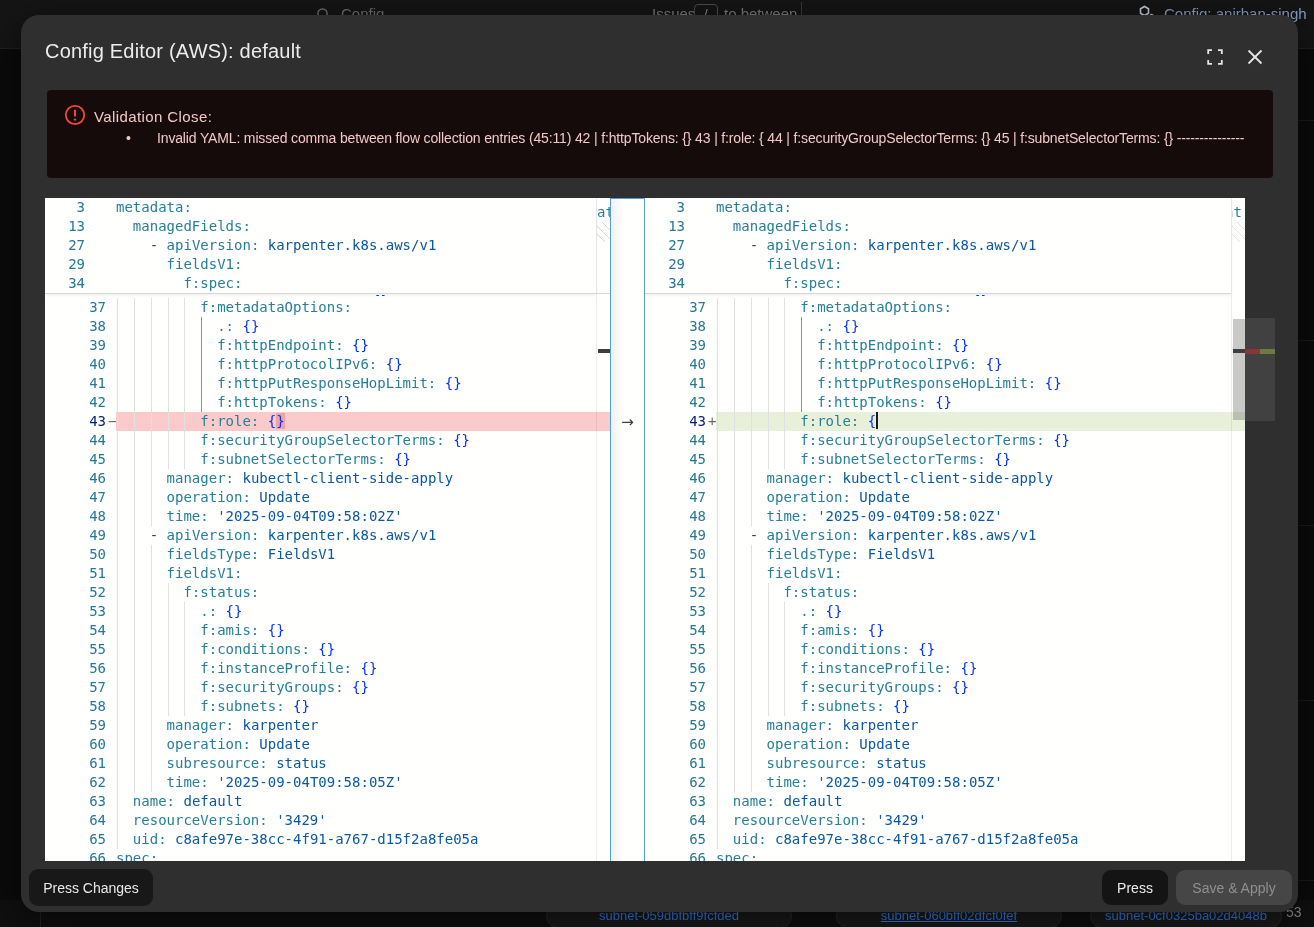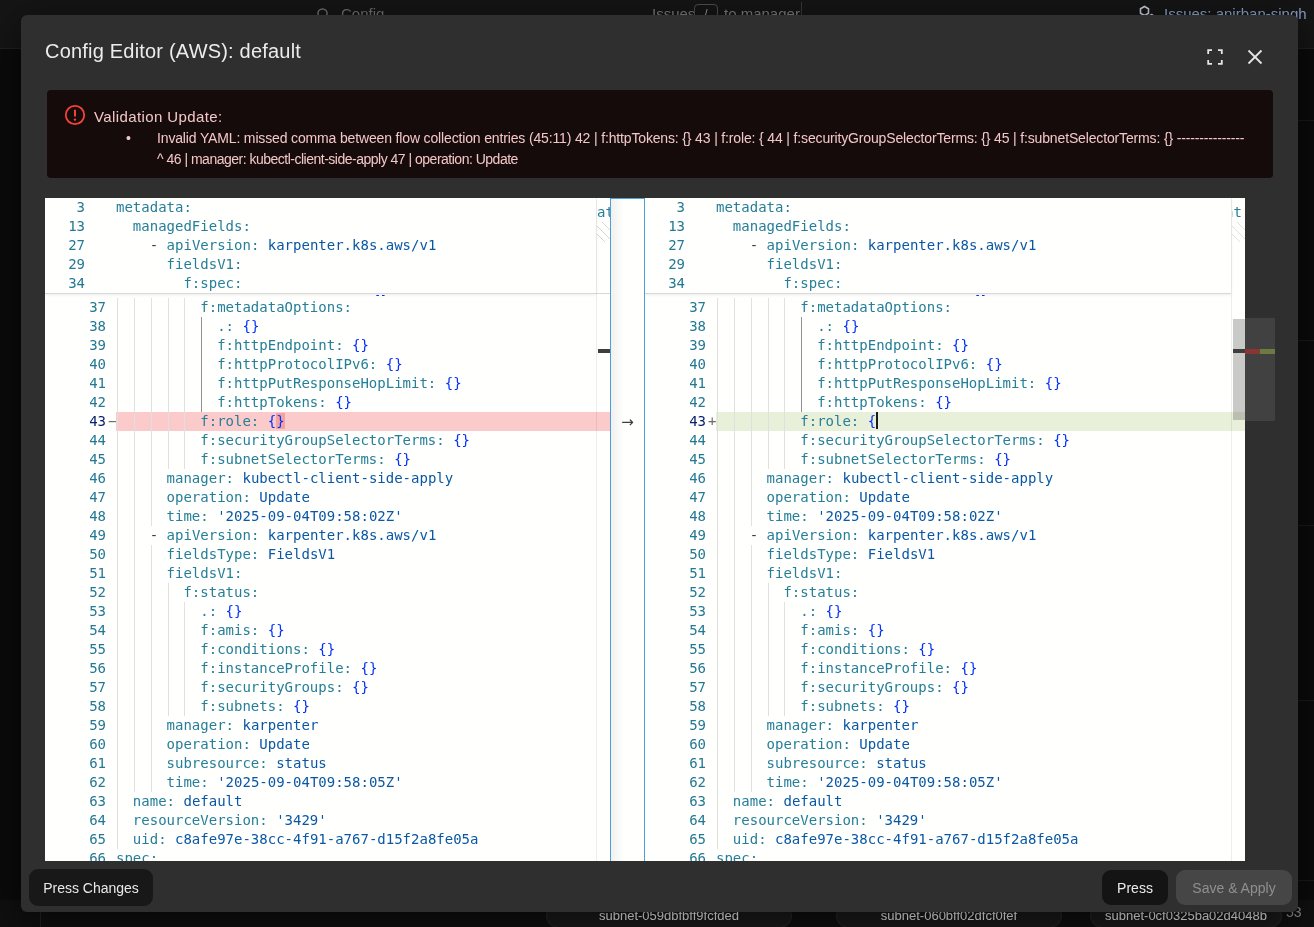--- a/index.html
+++ b/index.html
@@ -20,27 +20,27 @@
   .topbar-divider { position:absolute; left:801px; top:2px; width:1px; height:36px; background:#393939; }
   .cluster-icon { position:absolute; left:1137px; top:5px; }
   .cluster-label { position:absolute; left:1164px; top:5px; font-size:15px; color:#8aa1c8; white-space:nowrap; }
 
   .bg-rightcol { position:absolute; left:1298px; top:49px; width:16px; height:878px; background:#0b0b0b; }
   .bg-rightcol .rowline { position:absolute; left:0; width:16px; height:1px; background:#1b1b1b; }
 
   .bg-bottom { position:absolute; left:0; top:900px; width:1314px; height:27px; background:#101010; }
   .sidebar-line { position:absolute; left:40px; top:0; width:1px; height:27px; background:#232323; }
   .subnet-chip { position:absolute; top:4px; height:24px; background:#1c1c1c; border:1px solid #2b2b2b;
-    border-radius:12px; color:#ffffff; font-size:13px; line-height:22px; text-align:center;
+    border-radius:12px; color:#3b82f6; font-size:13px; line-height:22px; text-align:center;
     white-space:nowrap; overflow:hidden; }
   .row-count { position:absolute; left:1286px; top:4px; font-size:14px; color:#8f8f8f; }
 
   
   .modal { position:absolute; left:21px; top:15px; width:1277px; height:897px;
-    background:#2f2f2f; border-radius:6px; box-shadow:0 10px 40px rgba(0,0,0,.6); }
+    background:#2f2f2f; border-radius:18px; box-shadow:0 10px 40px rgba(0,0,0,.6); }
   .modal-title { position:absolute; left:24px; top:25px; font-size:20px; letter-spacing:.2px;
     color:#ececec; font-weight:400; }
   .icon-btn { position:absolute; top:24px; width:36px; height:36px; background:none; border:none;
     cursor:pointer; display:flex; align-items:center; justify-content:center; }
   .fullscreen-btn { left:1176px; }
   .close-btn { left:1216px; }
 
   
   .banner { position:absolute; left:26px; top:75px; width:1226px; height:88px;
     background:#160b0b; border-radius:4px; overflow:hidden; }
@@ -120,41 +120,41 @@
 <div id="stage">
 
   <div class="topbar">
     <svg class="search-icon" width="16" height="16" viewBox="0 0 16 16">
       <circle cx="6.5" cy="6.5" r="4.6" fill="none" stroke="#6f6f6f" stroke-width="1.5"></circle>
       <line x1="10.2" y1="10.2" x2="14" y2="14" stroke="#6f6f6f" stroke-width="1.5"></line>
     </svg>
     <span class="search-placeholder">Config</span>
     <span class="press-label">Issues</span>
     <span class="slash-keycap">/</span>
-    <span class="tosearch-label">to manager</span>
+    <span class="tosearch-label">to between</span>
     <span class="topbar-divider"></span>
     <svg class="cluster-icon" width="22" height="18" viewBox="0 0 22 18">
       <path d="M7.5 1.5 L11.5 3.8 L11.5 8.2 L7.5 10.5 L3.5 8.2 L3.5 3.8 Z" fill="none" stroke="#c6ccd8" stroke-width="1.6"></path>
       <path d="M14.5 9.5 L17.2 11.1 L17.2 14.1 L14.5 15.7 L11.8 14.1 L11.8 11.1 Z" fill="none" stroke="#c6ccd8" stroke-width="1.5"></path>
     </svg>
-    <span class="cluster-label">Issues: anirban-singh</span>
+    <span class="cluster-label">Config: anirban-singh</span>
   </div>
 
   <div class="bg-rightcol">
       <div class="rowline" style="top: 71px;"></div>
       <div class="rowline" style="top: 291px;"></div>
       <div class="rowline" style="top: 476px;"></div>
       <div class="rowline" style="top: 651px;"></div>
       <div class="rowline" style="top: 831px;"></div>
     </div>
 
   <div class="bg-bottom">
     <span class="sidebar-line"></span>
     <span class="subnet-chip" style="left:546px;width:246px;">subnet-059dbfbff9fcfded</span>
-    <span class="subnet-chip" style="left:836px;width:226px;">subnet-060bff02dfcf0fef</span>
+    <span class="subnet-chip" style="left:836px;width:226px;text-decoration:underline;">subnet-060bff02dfcf0fef</span>
     <span class="subnet-chip" style="left:1090px;width:192px;">subnet-0cf0325ba02d4048b</span>
     <span class="row-count">53</span>
   </div>
 
   <div class="modal">
     <div class="modal-title">Config Editor (AWS): default</div>
 
     <button class="icon-btn fullscreen-btn">
       <svg width="16" height="16" viewBox="0 0 16 16">
         <path d="M1.2 5 V1.2 H5" fill="none" stroke="#e6e6e6" stroke-width="1.8"></path>
@@ -169,24 +169,23 @@
         <line x1="14.5" y1="1.5" x2="1.5" y2="14.5" stroke="#e6e6e6" stroke-width="1.8"></line>
       </svg>
     </button>
 
     <div class="banner">
       <svg class="banner-icon" width="22" height="22" viewBox="0 0 22 22">
         <circle cx="11" cy="11" r="9.2" fill="none" stroke="#f44336" stroke-width="1.8"></circle>
         <line x1="11" y1="5.8" x2="11" y2="12.6" stroke="#f44336" stroke-width="2"></line>
         <circle cx="11" cy="15.6" r="1.2" fill="#f44336"></circle>
       </svg>
-      <div class="banner-heading">Validation Update:</div>
+      <div class="banner-heading">Validation Close:</div>
       <div class="banner-bullet">•</div>
       <div class="banner-line1">Invalid YAML: missed comma between flow collection entries (45:11) 42 | f:httpTokens: {} 43 | f:role: { 44 | f:securityGroupSelectorTerms: {} 45 | f:subnetSelectorTerms: {} ---------------</div>
-      <div class="banner-line2">^ 46 | manager: kubectl-client-side-apply 47 | operation: Update</div>
     </div>
 
     <div class="editor">
       <div class="pane pane-left" id="pane-left">
           <div class="code-row" style="top: 100px;"><div class="guide" style="left: 72px;"></div><div class="guide" style="left: 88.8496px;"></div><div class="guide" style="left: 105.699px;"></div><div class="guide" style="left: 122.549px;"></div><div class="guide" style="left: 139.398px;"></div><span class="line-number">37</span><span class="line-content">          <span class="tok-k">f:metadataOptions:</span></span></div>
           <div class="code-row" style="top: 119px;"><div class="guide" style="left: 72px;"></div><div class="guide" style="left: 88.8496px;"></div><div class="guide" style="left: 105.699px;"></div><div class="guide" style="left: 122.549px;"></div><div class="guide" style="left: 139.398px;"></div><div class="guide active-guide" style="left: 156.248px;"></div><span class="line-number">38</span><span class="line-content">            <span class="tok-k">.:</span><span class="tok-s"> </span><span class="tok-b">{}</span></span></div>
           <div class="code-row" style="top: 138px;"><div class="guide" style="left: 72px;"></div><div class="guide" style="left: 88.8496px;"></div><div class="guide" style="left: 105.699px;"></div><div class="guide" style="left: 122.549px;"></div><div class="guide" style="left: 139.398px;"></div><div class="guide active-guide" style="left: 156.248px;"></div><span class="line-number">39</span><span class="line-content">            <span class="tok-k">f:httpEndpoint:</span><span class="tok-s"> </span><span class="tok-b">{}</span></span></div>
           <div class="code-row" style="top: 157px;"><div class="guide" style="left: 72px;"></div><div class="guide" style="left: 88.8496px;"></div><div class="guide" style="left: 105.699px;"></div><div class="guide" style="left: 122.549px;"></div><div class="guide" style="left: 139.398px;"></div><div class="guide active-guide" style="left: 156.248px;"></div><span class="line-number">40</span><span class="line-content">            <span class="tok-k">f:httpProtocolIPv6:</span><span class="tok-s"> </span><span class="tok-b">{}</span></span></div>
           <div class="code-row" style="top: 176px;"><div class="guide" style="left: 72px;"></div><div class="guide" style="left: 88.8496px;"></div><div class="guide" style="left: 105.699px;"></div><div class="guide" style="left: 122.549px;"></div><div class="guide" style="left: 139.398px;"></div><div class="guide active-guide" style="left: 156.248px;"></div><span class="line-number">41</span><span class="line-content">            <span class="tok-k">f:httpPutResponseHopLimit:</span><span class="tok-s"> </span><span class="tok-b">{}</span></span></div>
           <div class="code-row" style="top: 195px;"><div class="guide" style="left: 72px;"></div><div class="guide" style="left: 88.8496px;"></div><div class="guide" style="left: 105.699px;"></div><div class="guide" style="left: 122.549px;"></div><div class="guide" style="left: 139.398px;"></div><div class="guide active-guide" style="left: 156.248px;"></div><span class="line-number">42</span><span class="line-content">            <span class="tok-k">f:httpTokens:</span><span class="tok-s"> </span><span class="tok-b">{}</span></span></div>

